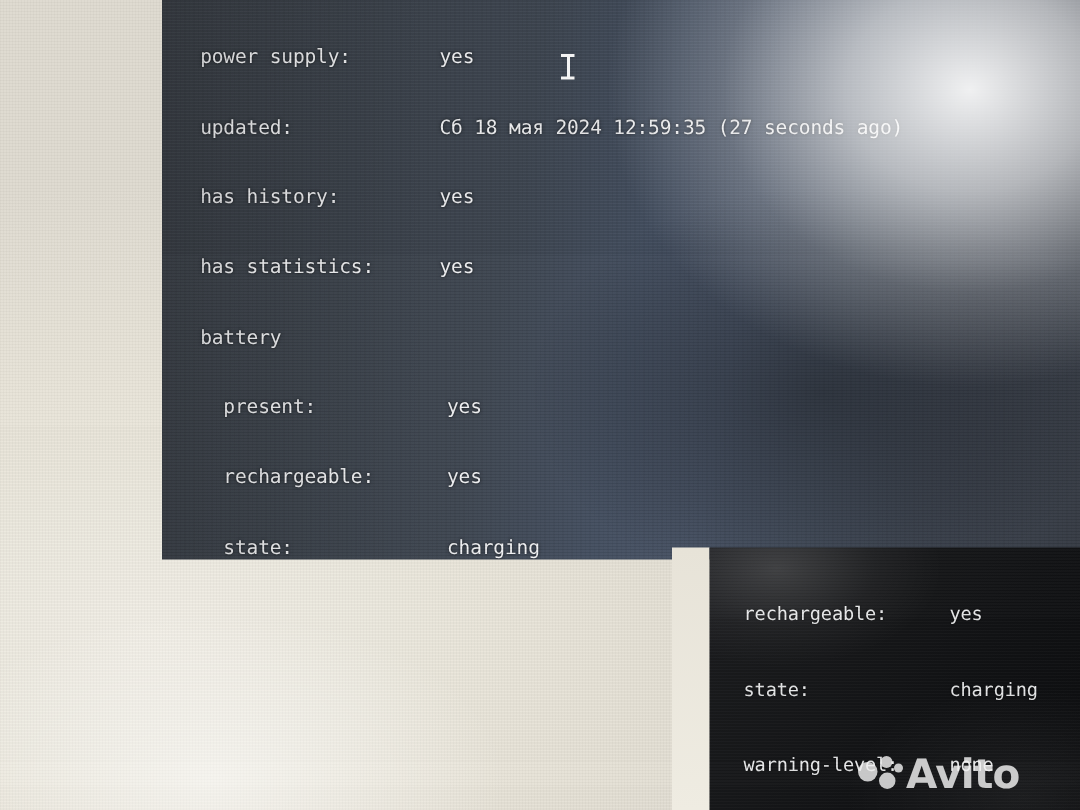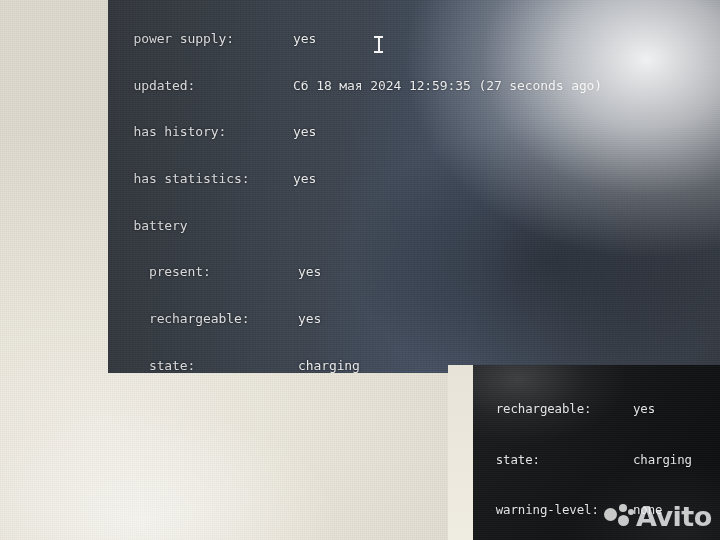--- a/index.html
+++ b/index.html
@@ -126,21 +126,21 @@
     width: 9px; height: 19px;
     pointer-events: none;
   }
   .ibeam .bar  { position: absolute; left: 3.5px; top: 2px; width: 2.2px; height: 15px; background: #f4f4f4; }
   .ibeam .capT { position: absolute; left: 0; top: 1px; width: 9px; height: 2.2px; background: #f4f4f4; }
   .ibeam .capB { position: absolute; left: 0; bottom: 1px; width: 9px; height: 2.2px; background: #f4f4f4; }
 
   
   .watermark {
     position: absolute;
-    left: 604px; top: 503px;
+    left: 572px; top: 503px;
     display: flex; align-items: center; gap: 2px;
     opacity: 0.82;
     pointer-events: none;
   }
   .wm-dots { position: relative; width: 30px; height: 26px; }
   .wm-dots i { position: absolute; border-radius: 50%; background: #efefef; display: block; }
   .wm-dots .d1 { left: 0px;  top: 4px;  width: 13px; height: 13px; }
   .wm-dots .d2 { left: 15px; top: 0px;  width: 8px;  height: 8px; }
   .wm-dots .d3 { left: 14px; top: 11px; width: 11px; height: 11px; }
   .wm-dots .d4 { left: 24px; top: 5px;  width: 6px;  height: 6px; }

